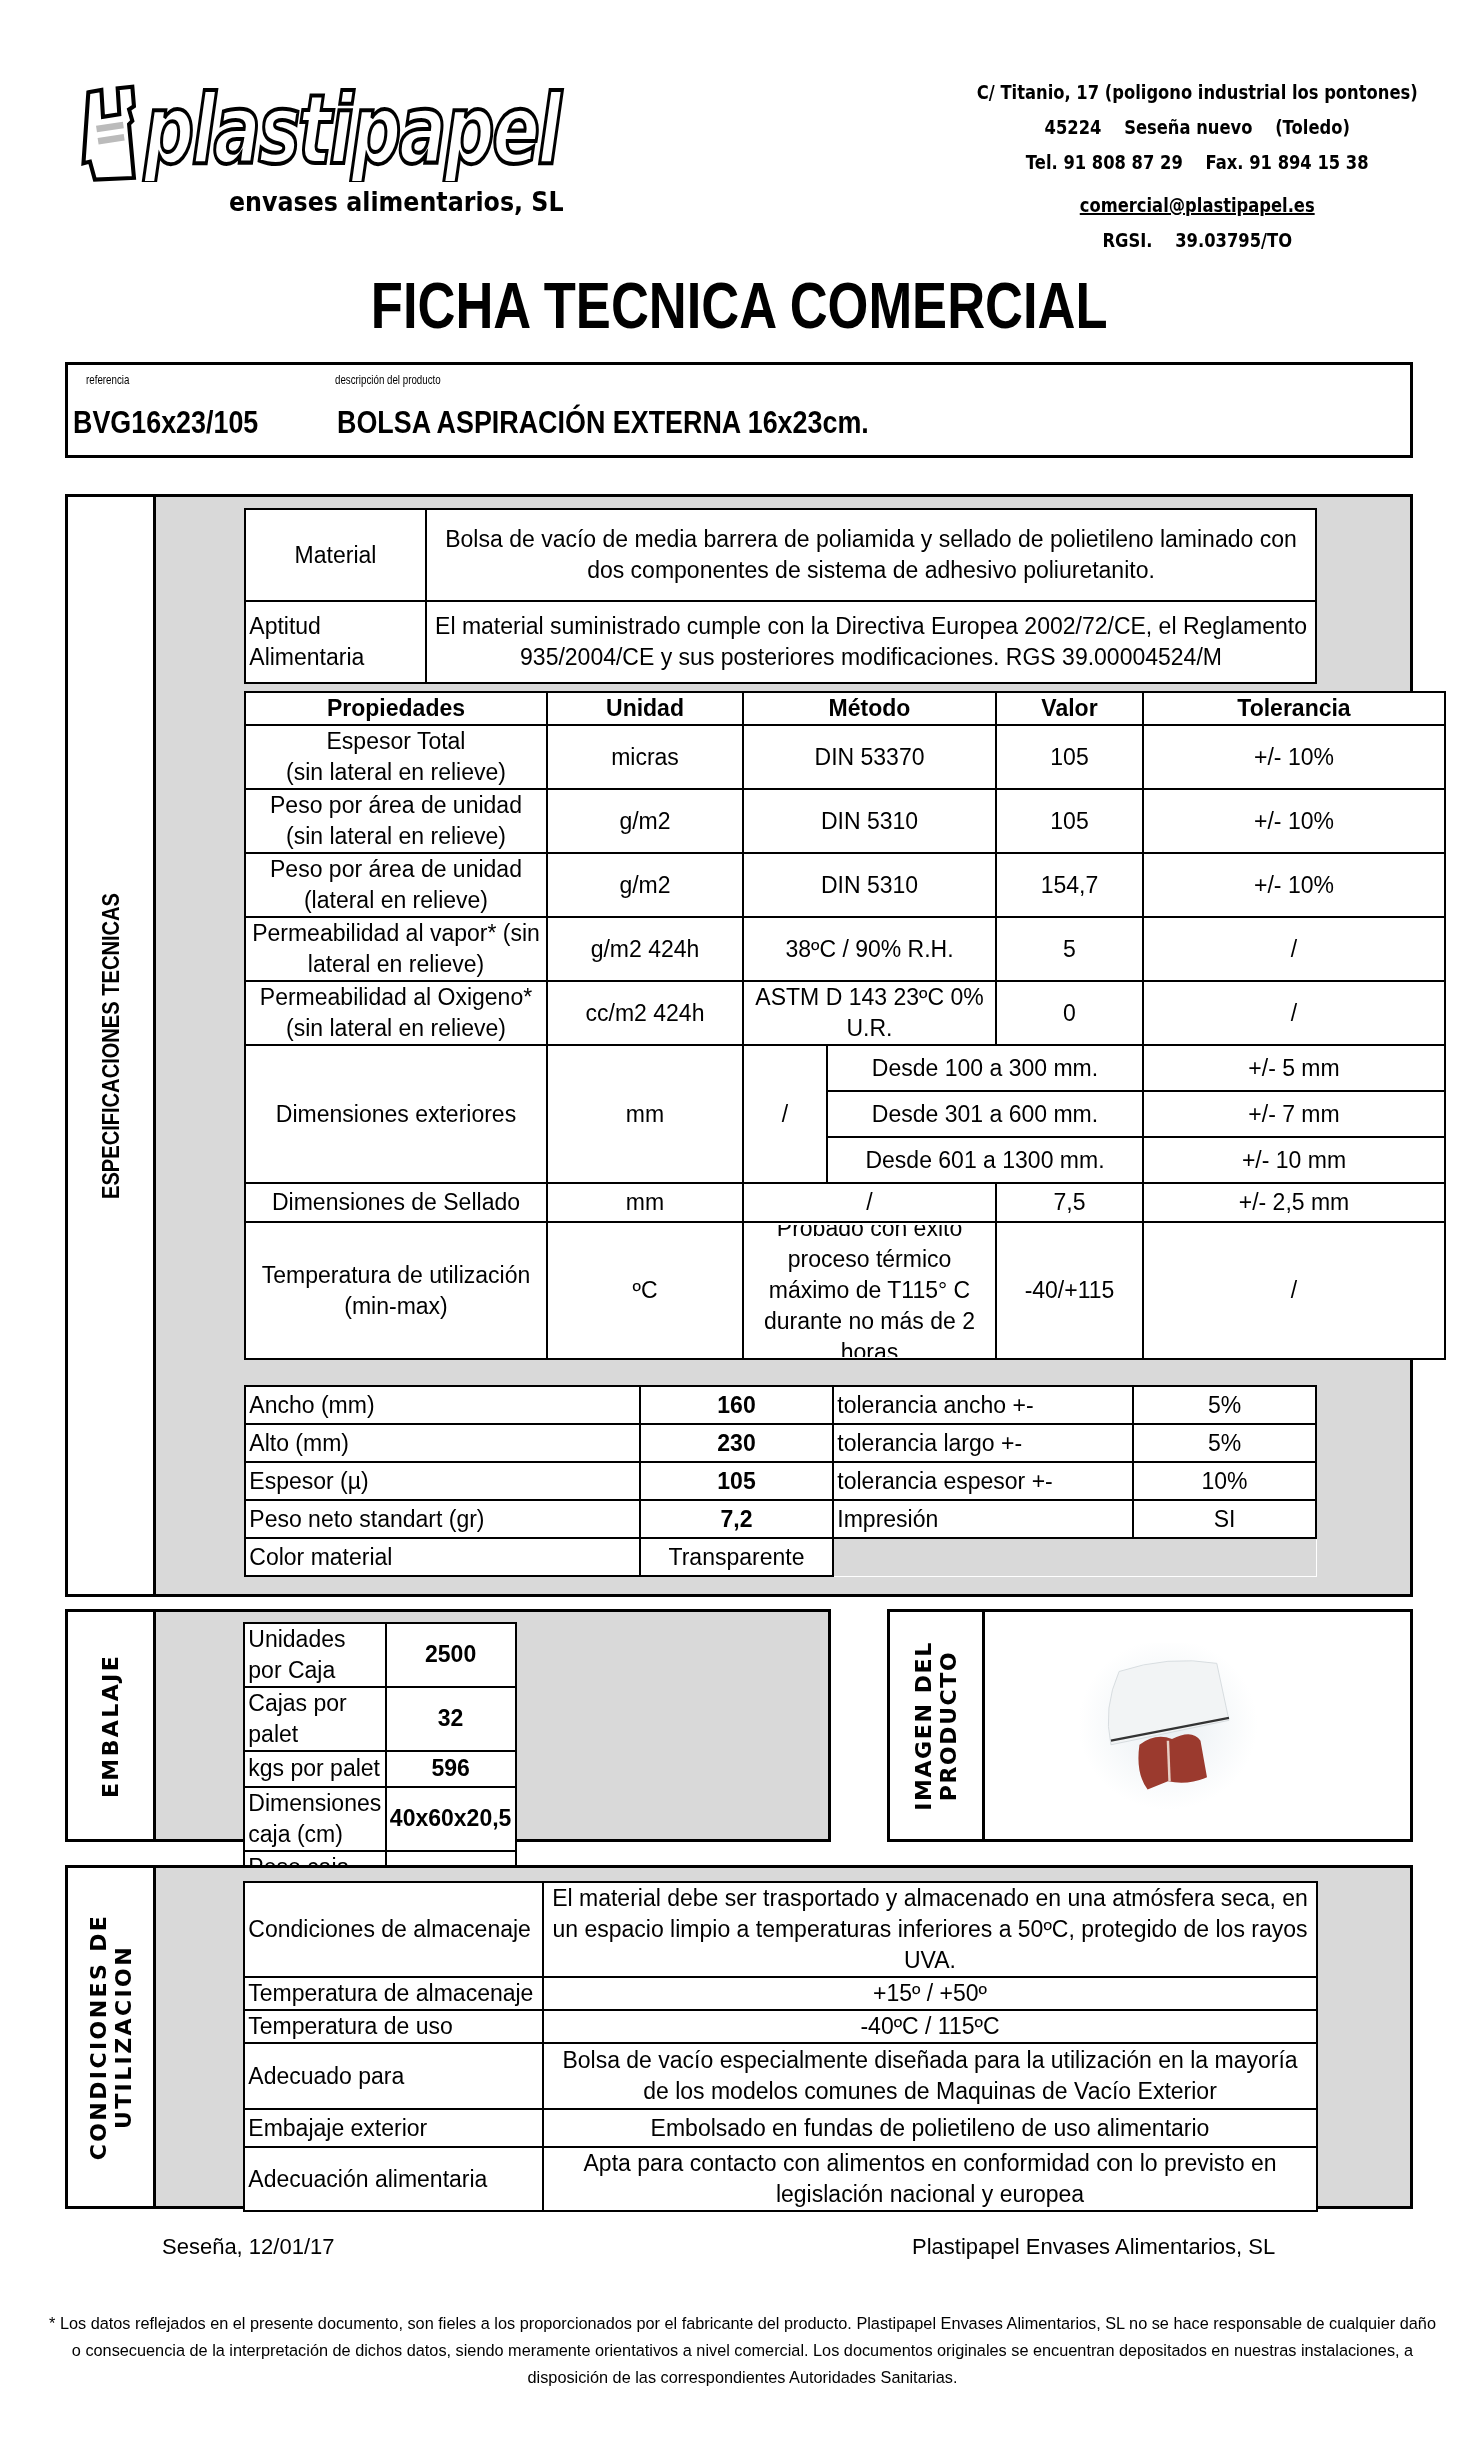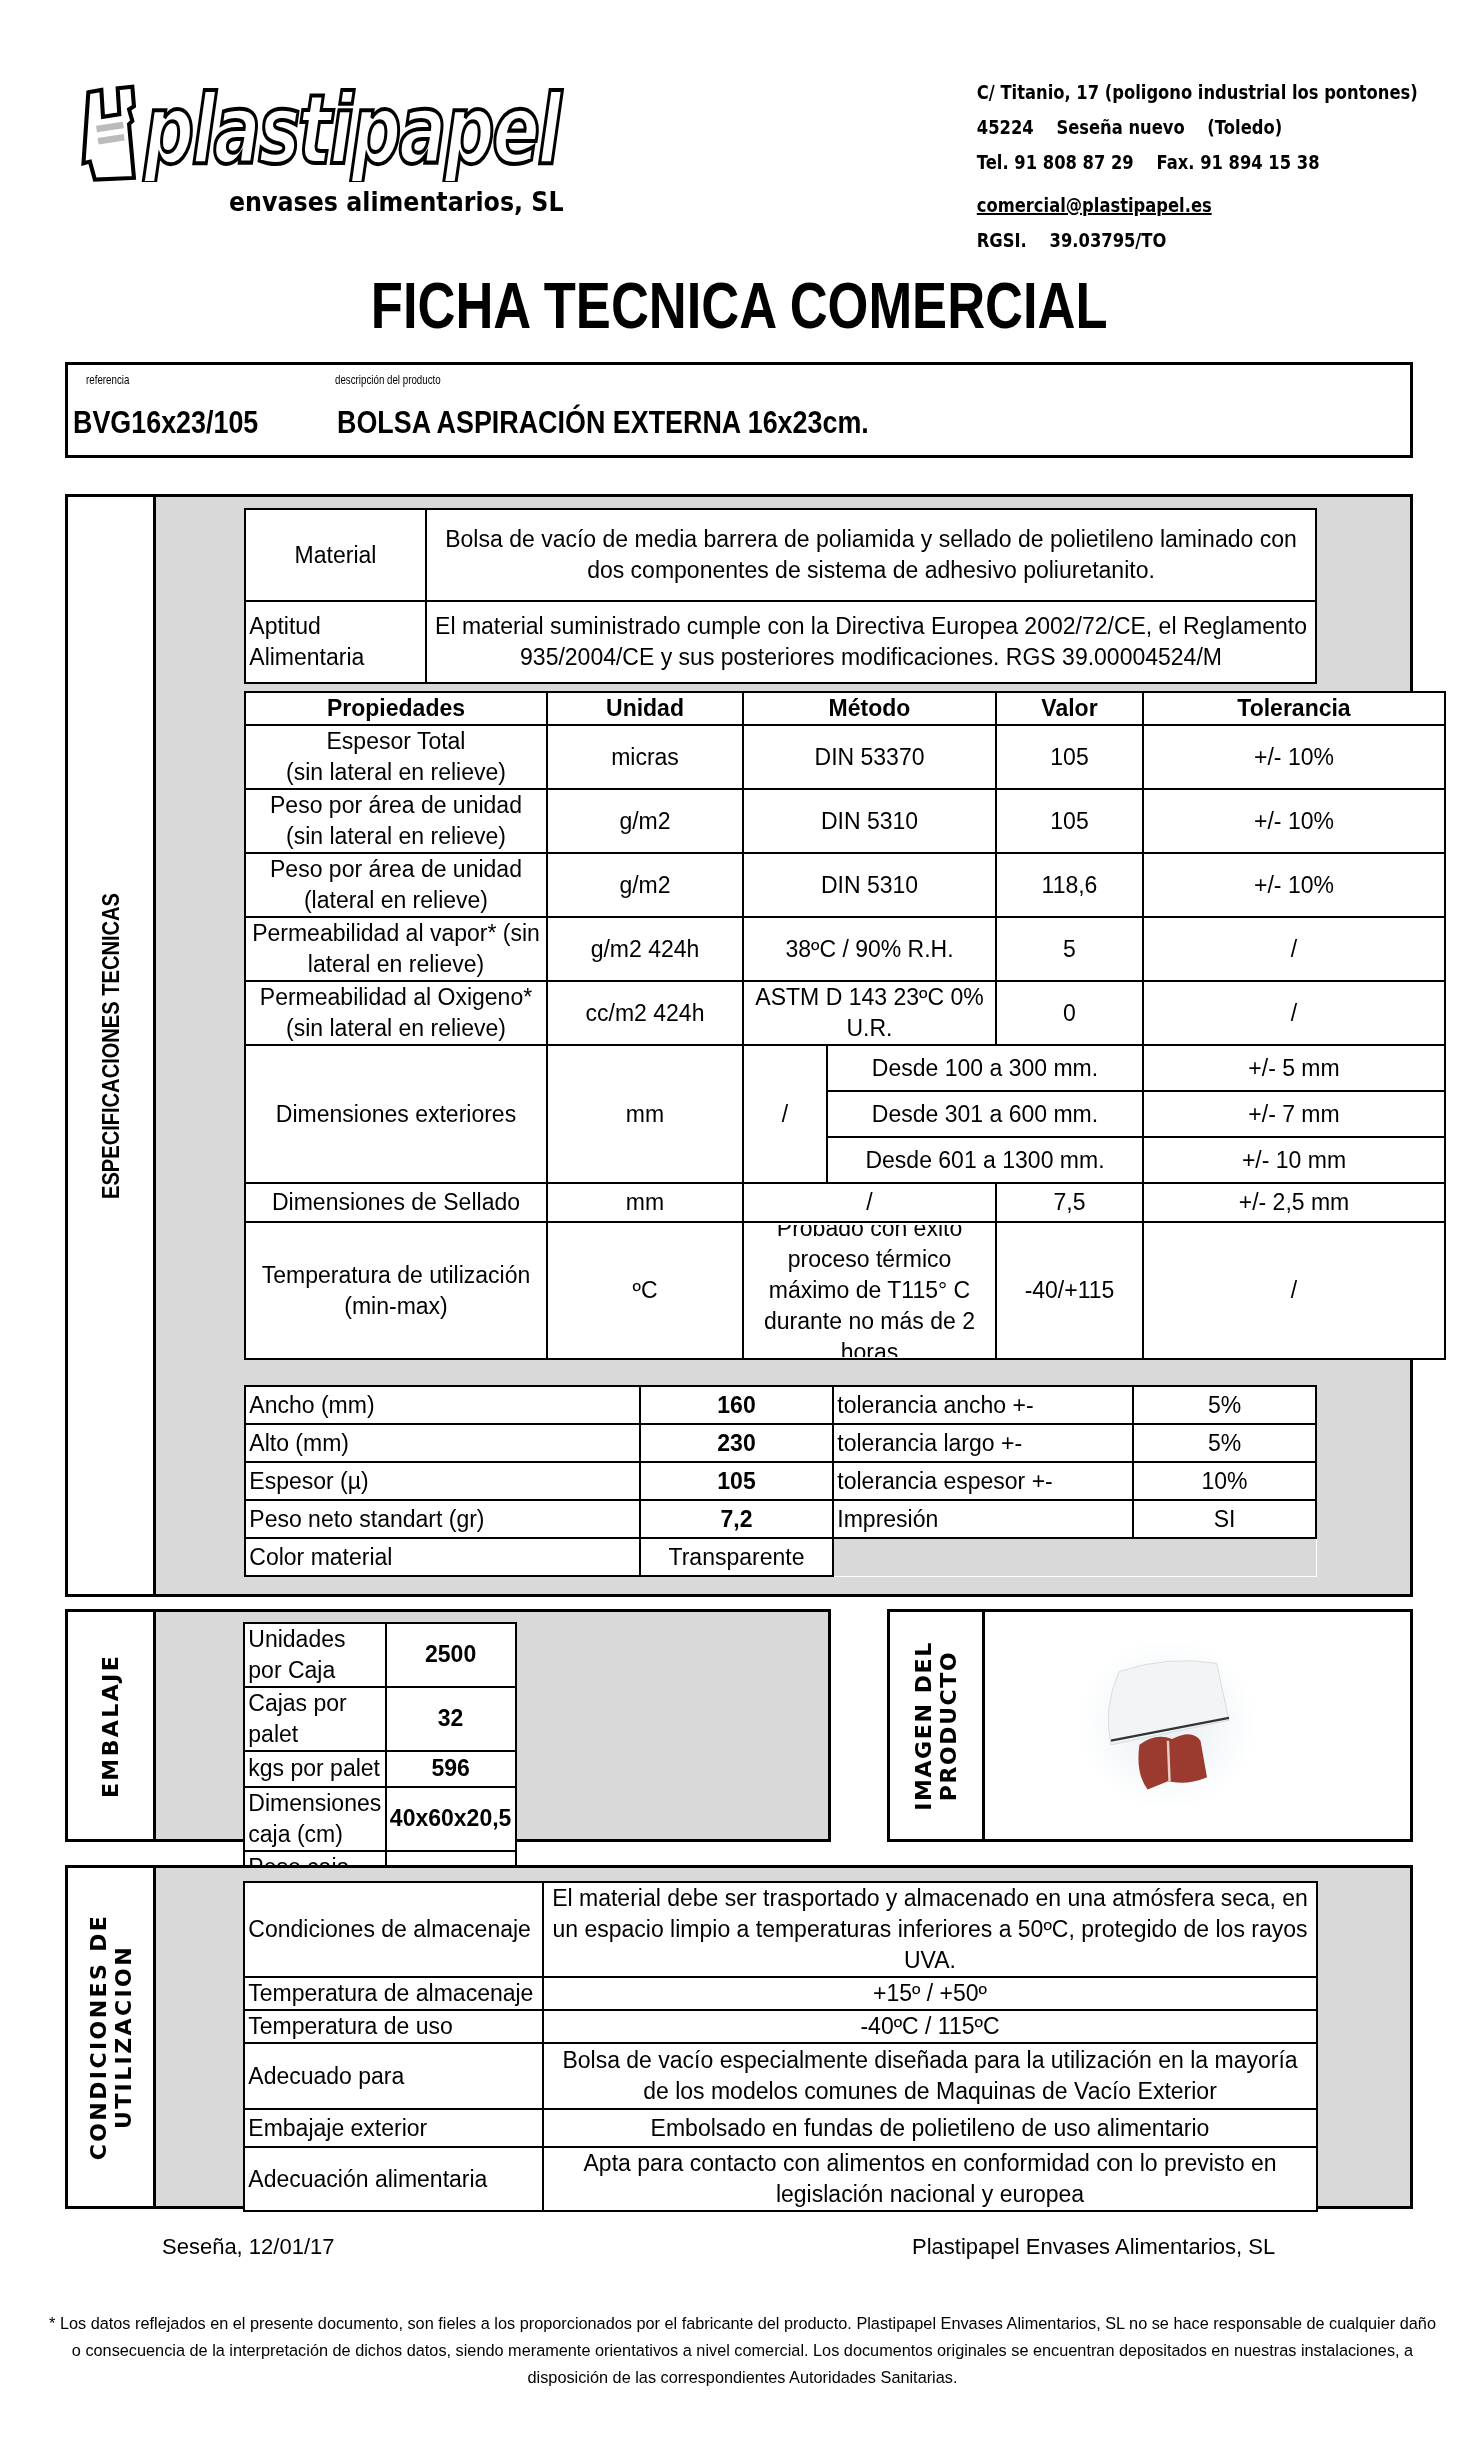--- a/index.html
+++ b/index.html
@@ -3,21 +3,21 @@
 <meta charset="utf-8">
 <style>
   * { box-sizing: border-box; margin: 0; padding: 0; }
   html, body { width: 1478px; height: 2462px; background: #ffffff; overflow: hidden; }
   body { position: relative; font-family: "Liberation Sans", sans-serif; color: #000; }
   .abs { position: absolute; }
 
   
   .logo { left: 78px; top: 72px; width: 490px; height: 110px; }
   .logo-sub { left: 229px; top: 186px; font-size: 27px; font-weight: bold; font-family: "DejaVu Sans", sans-serif; transform: scaleX(0.88); transform-origin: left; }
-  .contact { right: 60px; top: 75px; text-align: left; font-size: 19px; font-weight: bold; font-family: "DejaVu Sans", sans-serif; line-height: 35px; }
+  .contact { right: 60px; top: 75px; text-align: center; font-size: 19px; font-weight: bold; font-family: "DejaVu Sans", sans-serif; line-height: 35px; }
   .contact div { transform: scaleX(0.86); transform-origin: right; white-space: pre; }
   .contact .email { text-decoration: underline; text-decoration-thickness: 2.4px; margin-top: 8.2px; }
   .doc-title { left: 0; width: 1478px; top: 269px; text-align: center; font-size: 64px; font-weight: bold; letter-spacing: 0px; }
   .doc-title span { display: inline-block; transform: scaleX(0.82); }
 
   .ref-box { left: 65px; top: 362px; width: 1348px; height: 96px; border: 3.3px solid #000; }
   .ref-label { font-size: 13px; top: 6.5px; transform: scaleX(0.75); transform-origin: left; }
   .ref-value { top: 39px; font-size: 32px; font-weight: bold; transform: scaleX(0.84); transform-origin: left; white-space: nowrap; }
 
   
@@ -117,21 +117,21 @@
       <td>g/m2</td>
       <td colspan="2">DIN 5310</td>
       <td>105</td>
       <td>+/- 10%</td>
     </tr>
     <tr style="height:64px">
       <td style="white-space:pre-line">Peso por área de unidad
 (lateral en relieve)</td>
       <td>g/m2</td>
       <td colspan="2">DIN 5310</td>
-      <td>118,6</td>
+      <td>154,7</td>
       <td>+/- 10%</td>
     </tr>
     <tr style="height:64px">
       <td>Permeabilidad al vapor* (sin lateral en relieve)</td>
       <td>g/m2 424h</td>
       <td colspan="2">38ºC / 90% R.H.</td>
       <td>5</td>
       <td>/</td>
     </tr>
     <tr style="height:64px">

